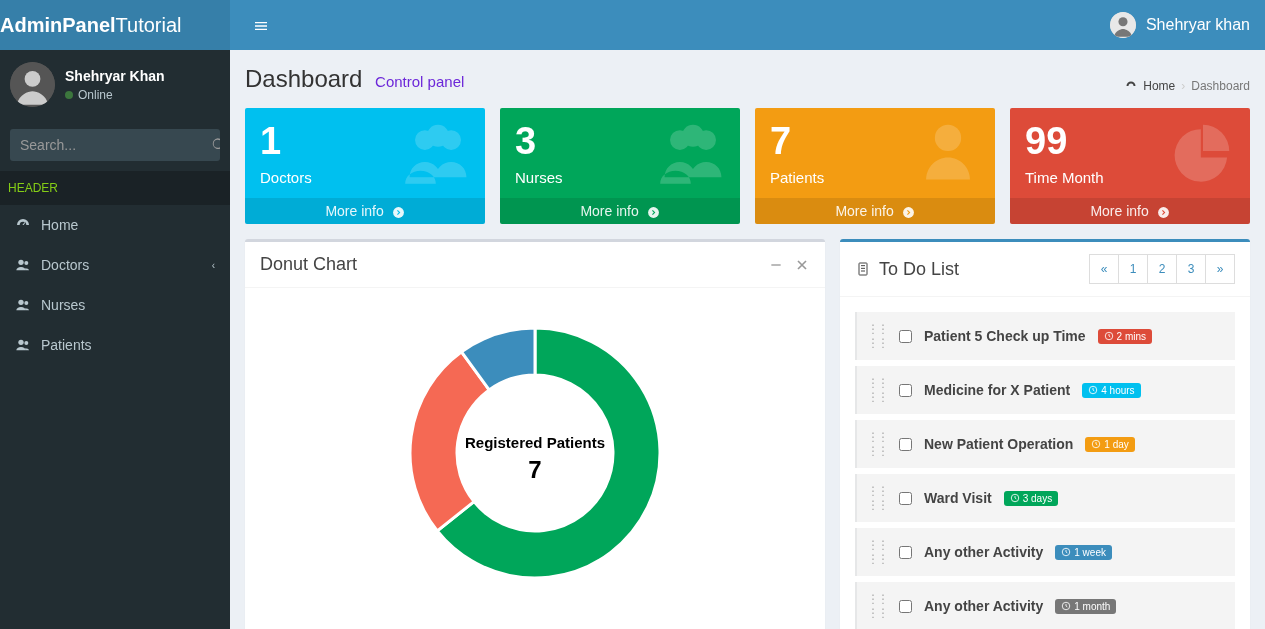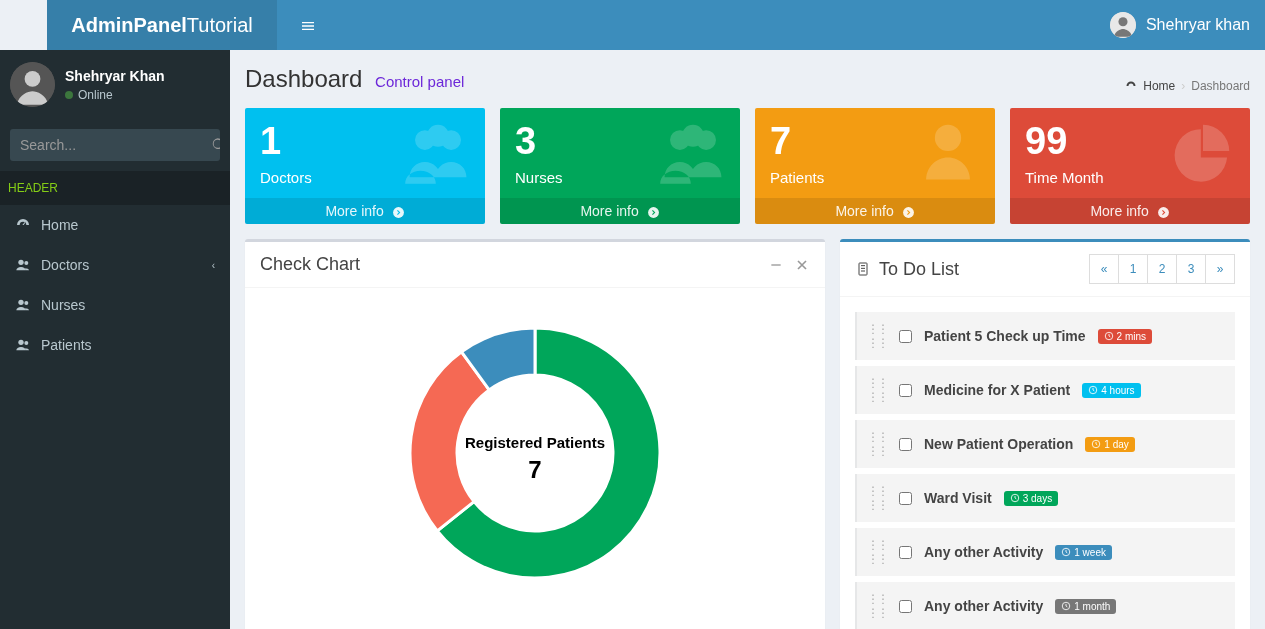--- a/index.html
+++ b/index.html
@@ -1,20 +1,20 @@
 <!DOCTYPE html>
 <html><head>
 <meta charset="utf-8">
 <style>
 * { margin:0; padding:0; box-sizing:border-box; font-family:"Helvetica Neue",Helvetica,Arial,sans-serif; }
 body { background:#ecf0f5; width:1265px; height:629px; overflow:hidden; }
 
 
 .top-header { height:50px; display:flex; }
-.logo { width:230px; background:#367fa9; color:#fff; display:flex; align-items:center; justify-content:center; font-size:20px; font-weight:300;margin-left:47px; }
+.logo { width:230px; background:#367fa9; color:#fff; display:flex; align-items:center; font-size:20px; font-weight:300; }
 .logo b { font-weight:700; }
 .navbar { flex:1; background:#3c8dbc; display:flex; align-items:center; justify-content:space-between; padding:0 15px; }
 .hamburger { color:#fff; cursor:pointer; padding:8px; }
 .user-menu { display:flex; align-items:center; color:#fff; cursor:pointer; gap:10px; }
 .user-menu .avatar { width:26px; height:26px; border-radius:50%; background:#ddd; display:flex; align-items:center; justify-content:center; overflow:hidden; }
 
 
 .sidebar { position:absolute; top:50px; left:0; width:230px; bottom:0; background:#222d32; color:#b8c7ce; }
 .user-panel { display:flex; align-items:center; padding:12px 10px; gap:10px; }
 .user-panel .avatar-lg { width:45px; height:45px; border-radius:50%; background:#555; display:flex; align-items:center; justify-content:center; overflow:hidden; }
@@ -264,21 +264,21 @@
               <circle cx="12" cy="12" r="10" fill="currentColor"></circle>
               <path d="M10 8l4 4-4 4" stroke="#dd4b39" stroke-width="2" fill="none"></path>
             </svg>
     </a>
         </div>
       </div>
 
     <div class="row2">
       <div class="box donut-box" style="flex:0 0 580px;">
         <div class="box-header">
-          <div class="box-title">Check Chart</div>
+          <div class="box-title">Donut Chart</div>
           <div class="box-tools">
             <span><svg class="ico-svg" viewBox="0 0 24 24">
                   <path d="M5 11h14v2H5z"></path>
                 </svg></span>
             <span><svg class="ico-svg" viewBox="0 0 24 24">
                   <path d="M18 6L6 18M6 6l12 12" stroke="currentColor" stroke-width="2.5" fill="none"></path>
                 </svg></span>
           </div>
         </div>
         <div class="box-body">

